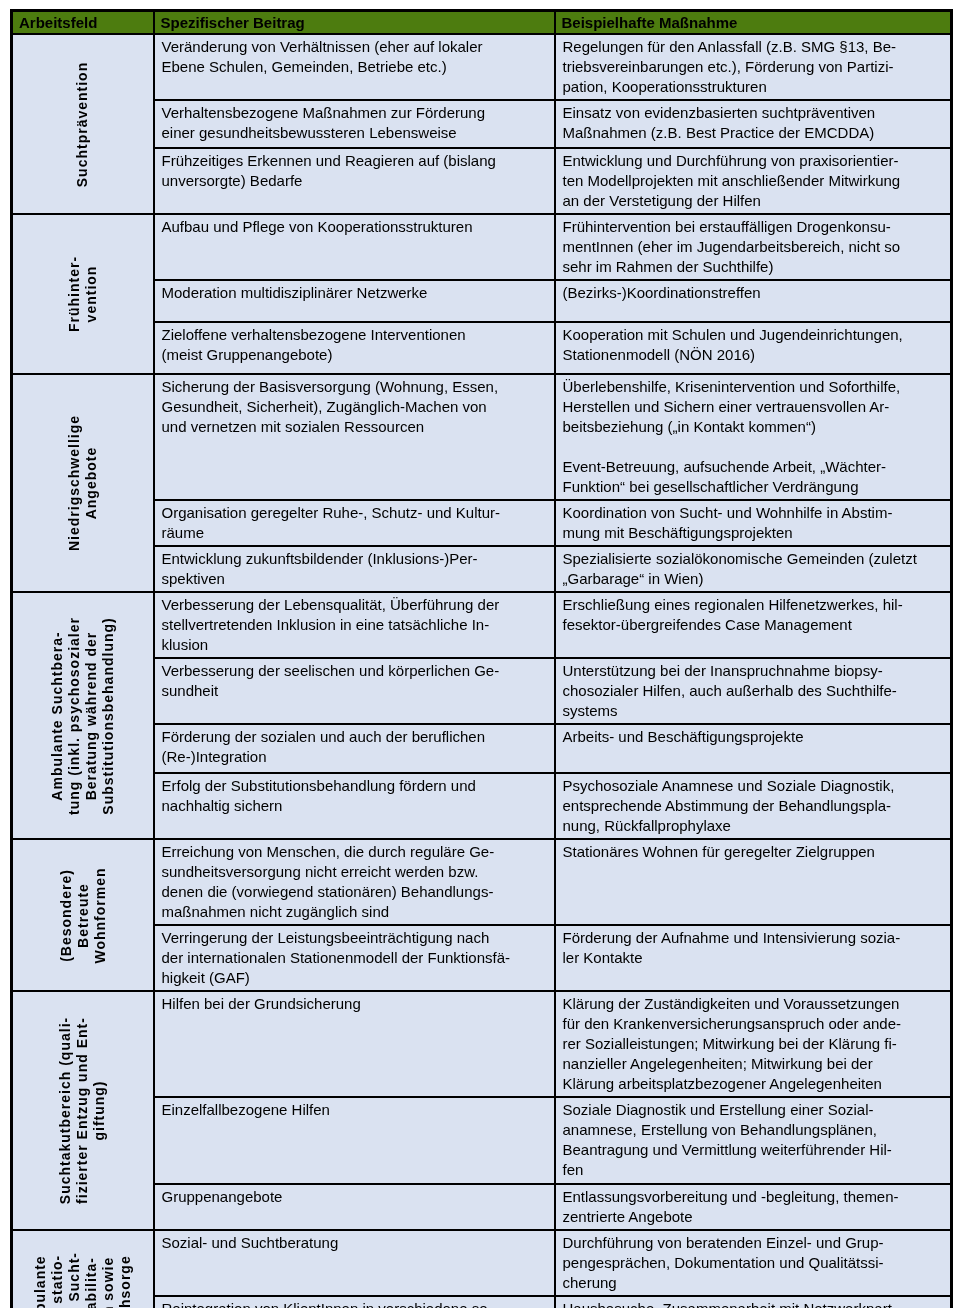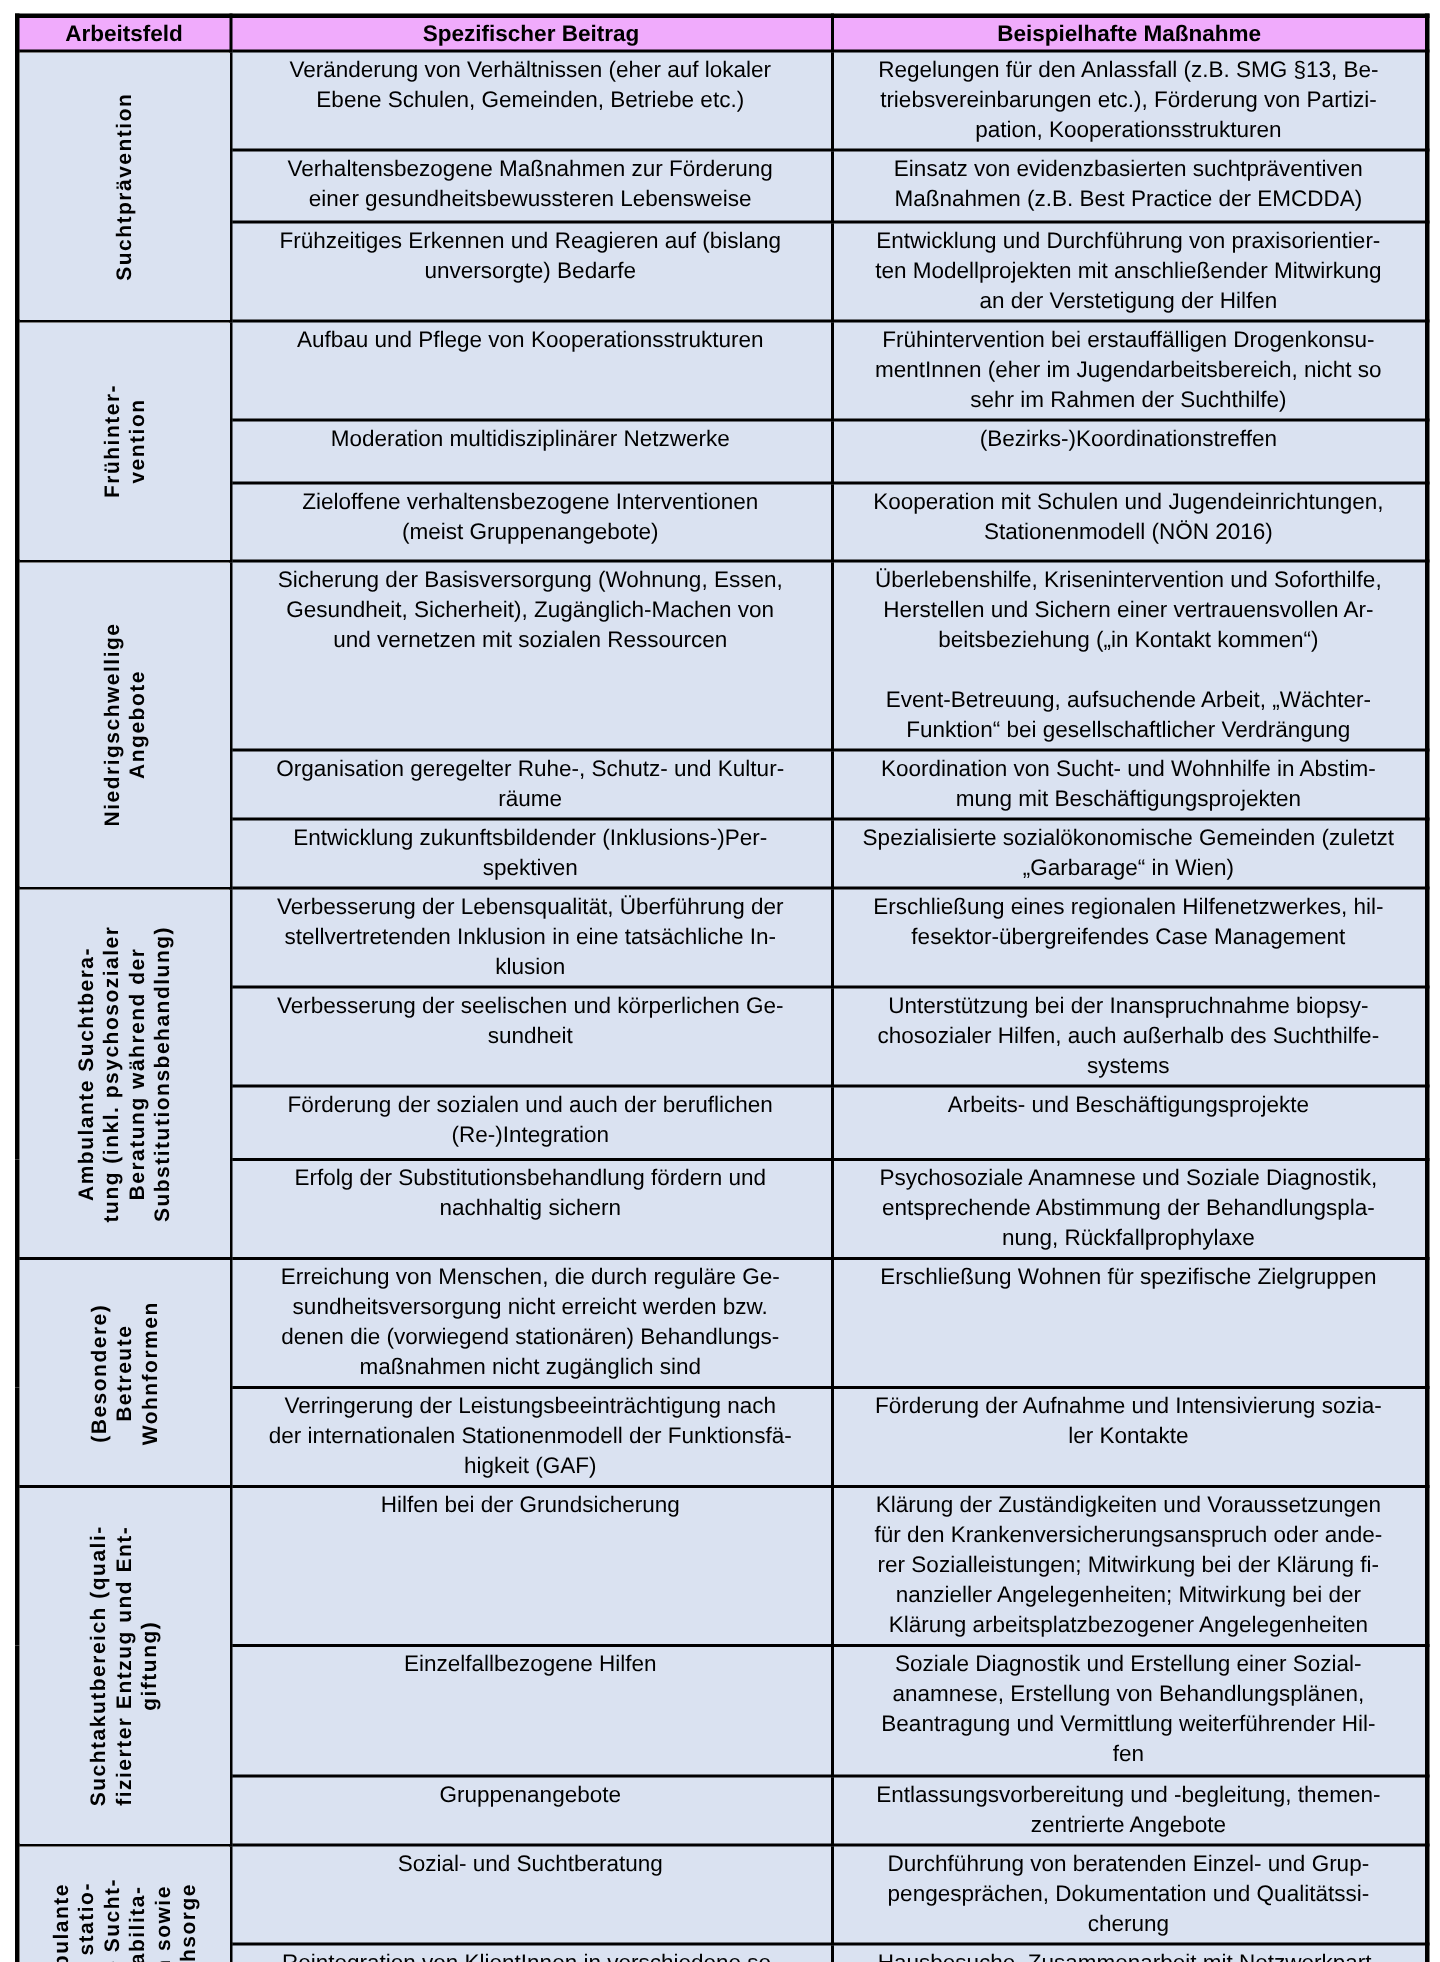--- a/index.html
+++ b/index.html
@@ -1,26 +1,26 @@
 <!DOCTYPE html>
 <html lang="de"><head>
 <meta charset="utf-8">
 <style>
   html,body { margin:0; padding:0; background:#ffffff; }
   body { width:960px; font-family:"Liberation Sans","DejaVu Sans",sans-serif; color:#000; }
   .page { padding:9px 10px 8px 10px; }
   table.matrix { border-collapse:collapse; width:940px; table-layout:fixed; border:3px solid #000; }
   .matrix th, .matrix td { border:2px solid #000; vertical-align:top; }
   .matrix th {
-    background:#f0abfc; font-weight:bold; text-align:center;
+    background:#4d7c0f; font-weight:bold; text-align:left;
     font-size:15px; line-height:19px; padding:1px 6px;
   }
   td.cell {
     background:#DAE2F1; font-size:15px; line-height:20px;
-    padding:2px 8px 2px 7px; white-space:pre-line;text-align:center;
+    padding:2px 8px 2px 7px; white-space:pre-line;
   }
   td.group { background:#DAE2F1; position:relative; overflow:hidden; }
   .vwrap {
     position:absolute; top:0; left:0; right:0; bottom:0;
     display:flex; align-items:center; justify-content:center; overflow:hidden;
   }
   .vtext {
     transform:rotate(-90deg); white-space:pre; text-align:center;
     font-weight:bold; font-size:14px; line-height:17px; letter-spacing:1px;
   }
@@ -161,21 +161,21 @@
         <div class="vwrap">
           <div class="vtext">(Besondere)
 Betreute
 Wohnformen</div>
         </div>
       </td>
       <td class="cell">Erreichung von Menschen, die durch reguläre Ge-
 sundheitsversorgung nicht erreicht werden bzw.
 denen die (vorwiegend stationären) Behandlungs-
 maßnahmen nicht zugänglich sind</td>
-      <td class="cell">Erschließung Wohnen für spezifische Zielgruppen</td>
+      <td class="cell">Stationäres Wohnen für geregelter Zielgruppen</td>
     </tr>
     <tr style="height:63px">
       <td class="cell">Verringerung der Leistungsbeeinträchtigung nach
 der internationalen Stationenmodell der Funktionsfä-
 higkeit (GAF)</td>
       <td class="cell">Förderung der Aufnahme und Intensivierung sozia-
 ler Kontakte</td>
     </tr>
 
     <tr style="height:100px">

